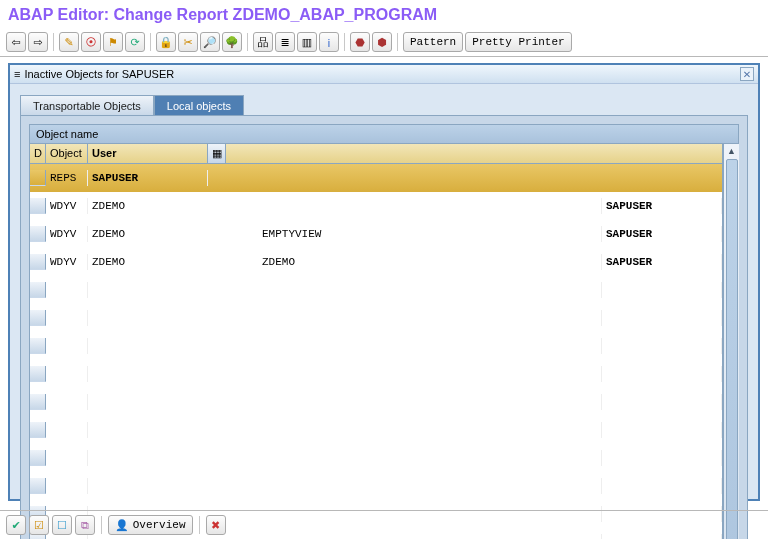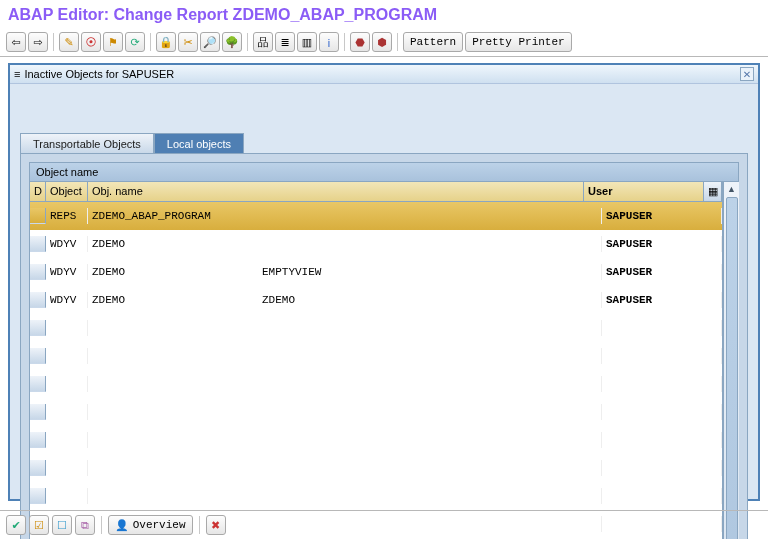--- a/index.html
+++ b/index.html
@@ -81,21 +81,20 @@
   }
   .tab {
     padding:4px 12px;
     background: linear-gradient(#eef3f9,#c7d7e8);
     border:1px solid #8aa6c1;
     border-bottom:none;
     cursor:pointer;
     color:#1a1a1a;
     position:relative;
     top:1px;
-    margin-top:38px;
   }
   .tab.active {
     background:#4f7fb3;
     color:#fff;
   }
   .tab-pane {
     margin:0 10px 22px 10px;
     border:1px solid #8aa6c1;
     background:#c7d7e8;
     flex:1;
@@ -268,32 +267,27 @@
     </div>
 
     <div class="tab-pane">
       <div class="group-label">Object name</div>
 
       <div class="grid-wrap">
         <div class="grid">
           <div class="grid-head">
             <div class="gh-cell col-d">D</div>
             <div class="gh-cell col-obj">Object</div>
-            <div class="gh-cell col-name">Obj. name</div>
             <div class="gh-cell col-user">User</div>
             <div class="gh-cell col-end">▦</div>
           </div>
           <div class="grid-body" id="grid-body">
               <div class="grow sel">
                 <div class="row-head"></div>
                 <div class="gc col-obj">REPS</div>
-                <div class="gc col-name" style="padding: 0px;">
-                  <div class="gc col-name-left" style="border-right: none;">ZDEMO_ABAP_PROGRAM</div>
-                  <div class="gc col-name-right" style="border-right: none;"></div>
-                </div>
                 <div class="gc col-user">SAPUSER</div>
               </div>
               <div class="grow">
                 <div class="row-head"></div>
                 <div class="gc col-obj">WDYV</div>
                 <div class="gc col-name" style="padding: 0px;">
                   <div class="gc col-name-left" style="border-right: none;">ZDEMO</div>
                   <div class="gc col-name-right" style="border-right: none;"></div>
                 </div>
                 <div class="gc col-user">SAPUSER</div>

